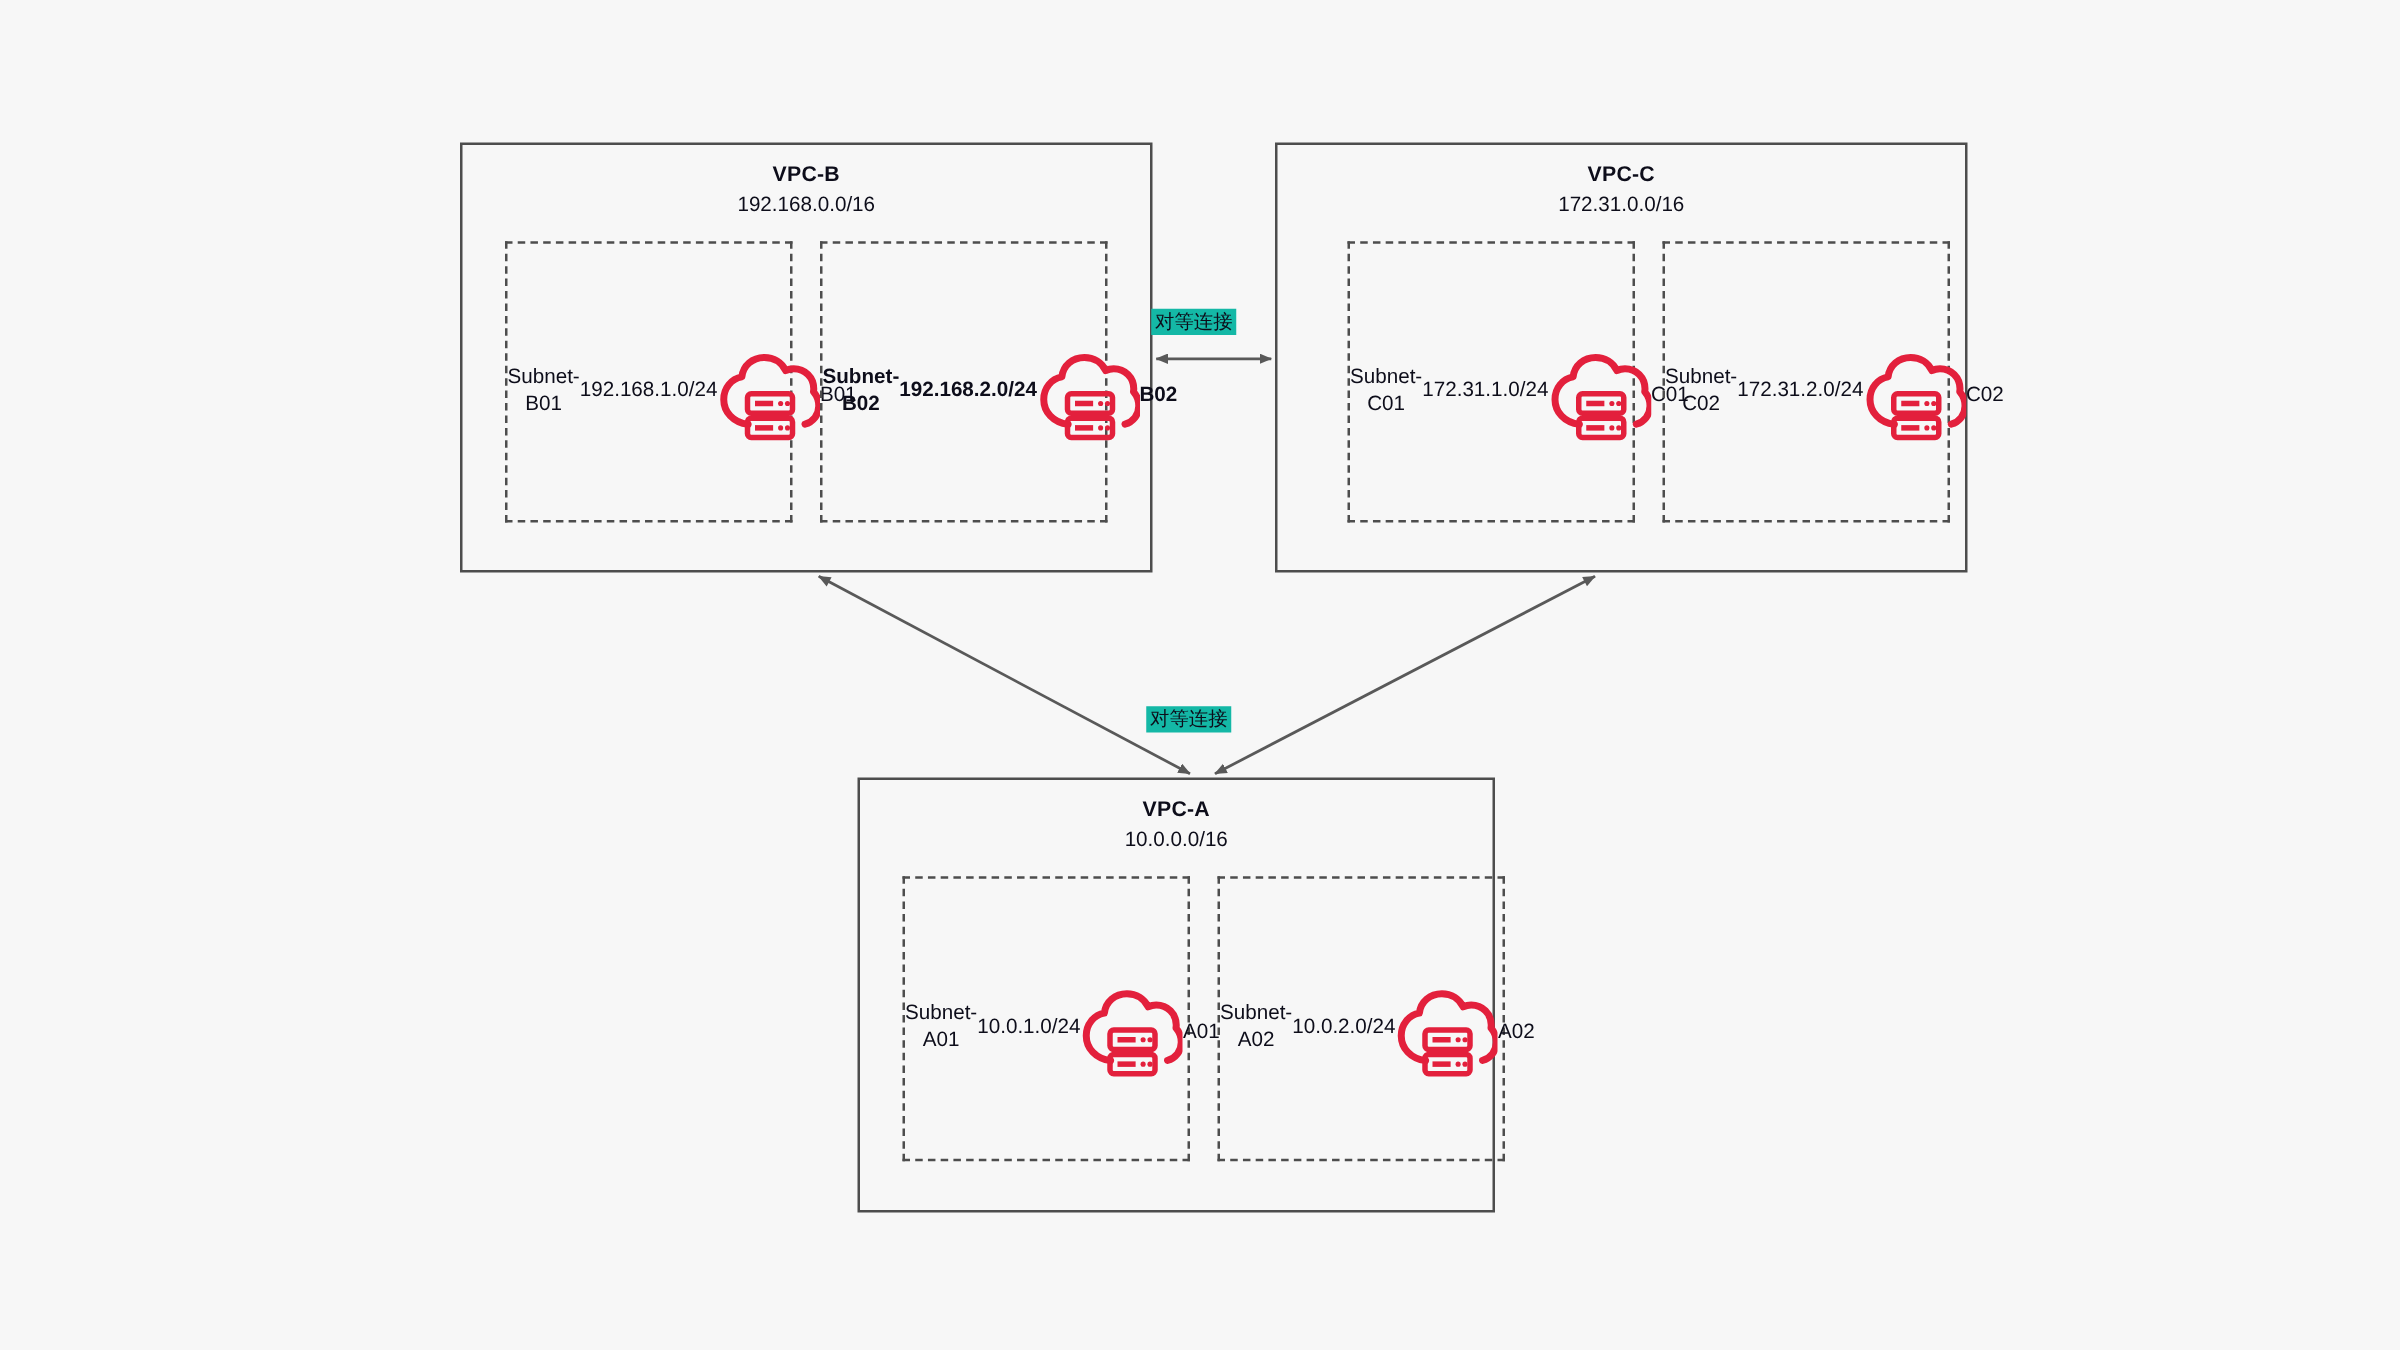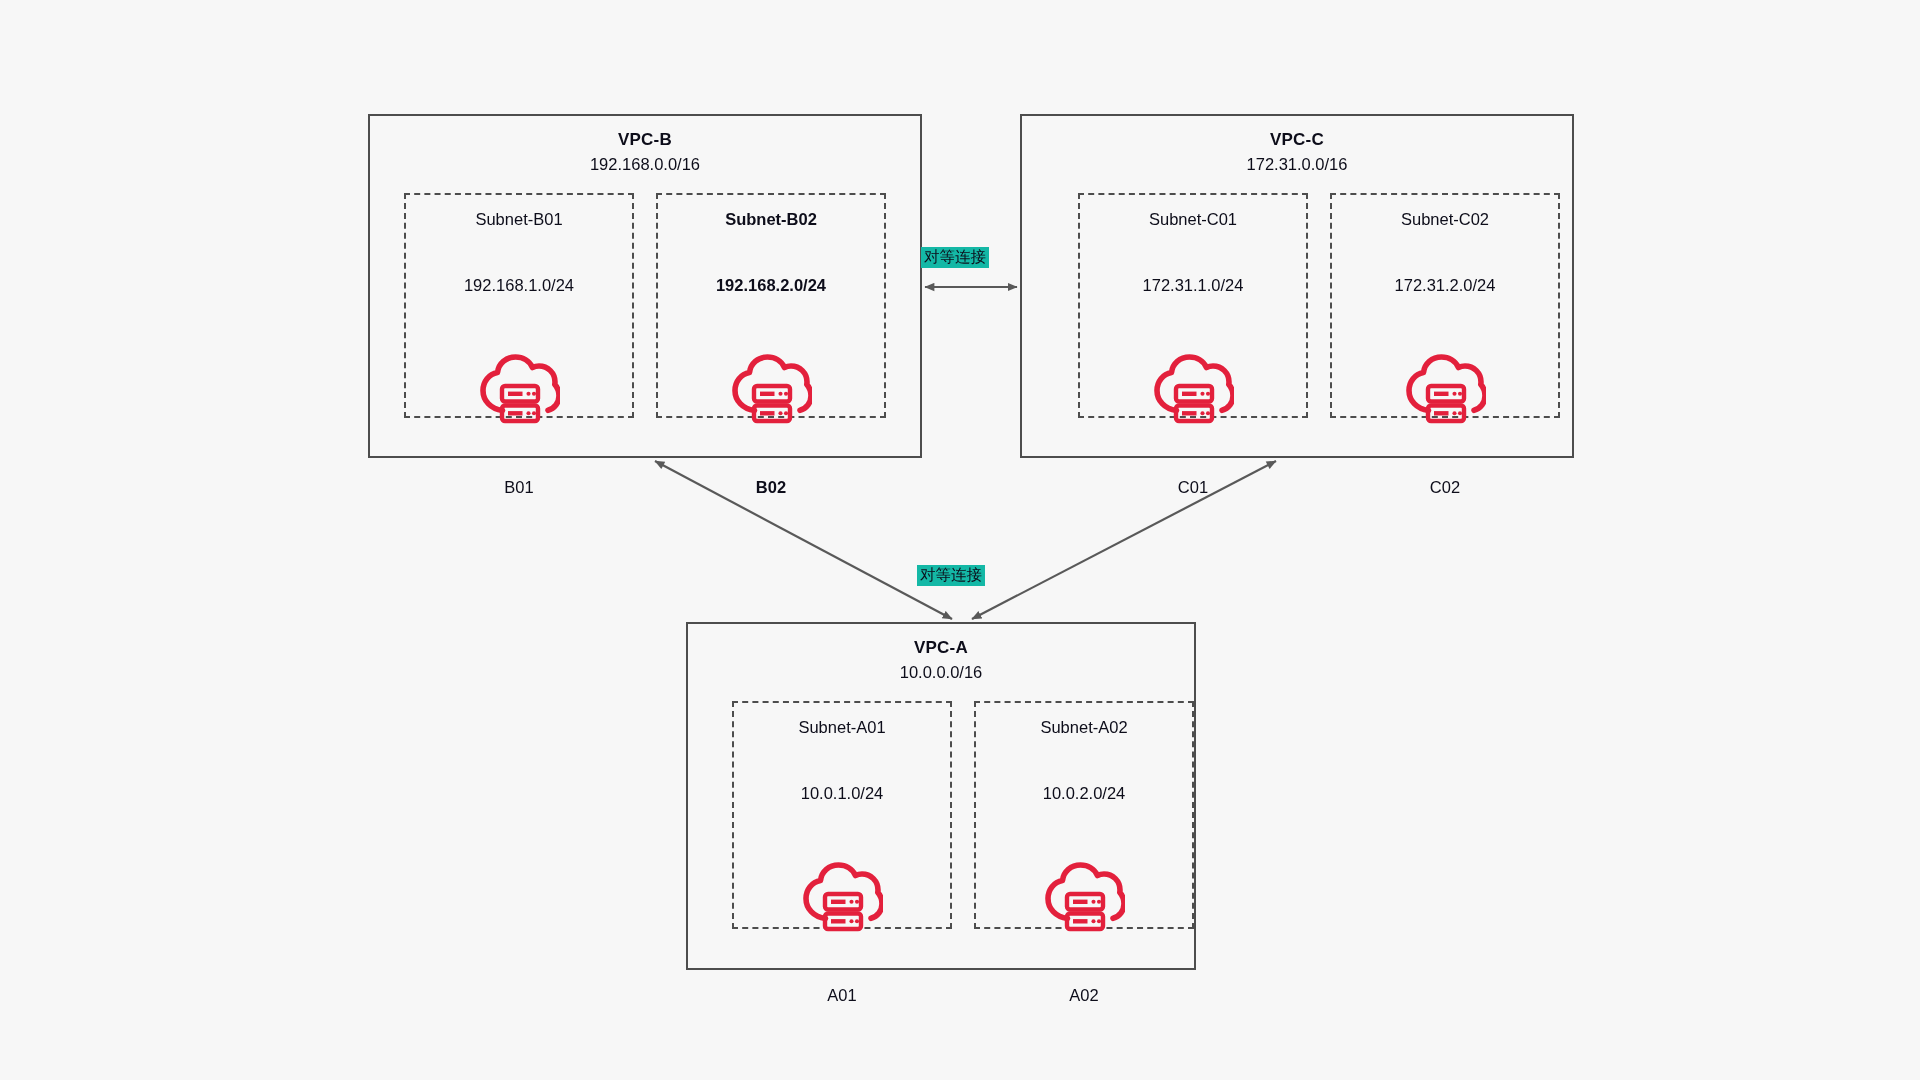--- a/index.html
+++ b/index.html
@@ -58,24 +58,23 @@
     justify-content: center;
     gap: 22px;
   }
   
   .subnet {
     box-sizing: border-box;
     width: 230px;
     border: 2px dashed #4d4d4d;
     background: transparent;
     display: flex;
-    flex-direction: column;
+    flex-direction: row;
     align-items: center;
     padding-top: 14px;
-    gap: 44px;
   }
   .subnet-name {
     font-size: 16.5px;
     line-height: 1.32;
     text-align: center;
   }
   .subnet-cidr {
     font-size: 16.5px;
     line-height: 1.32;
     text-align: center;

